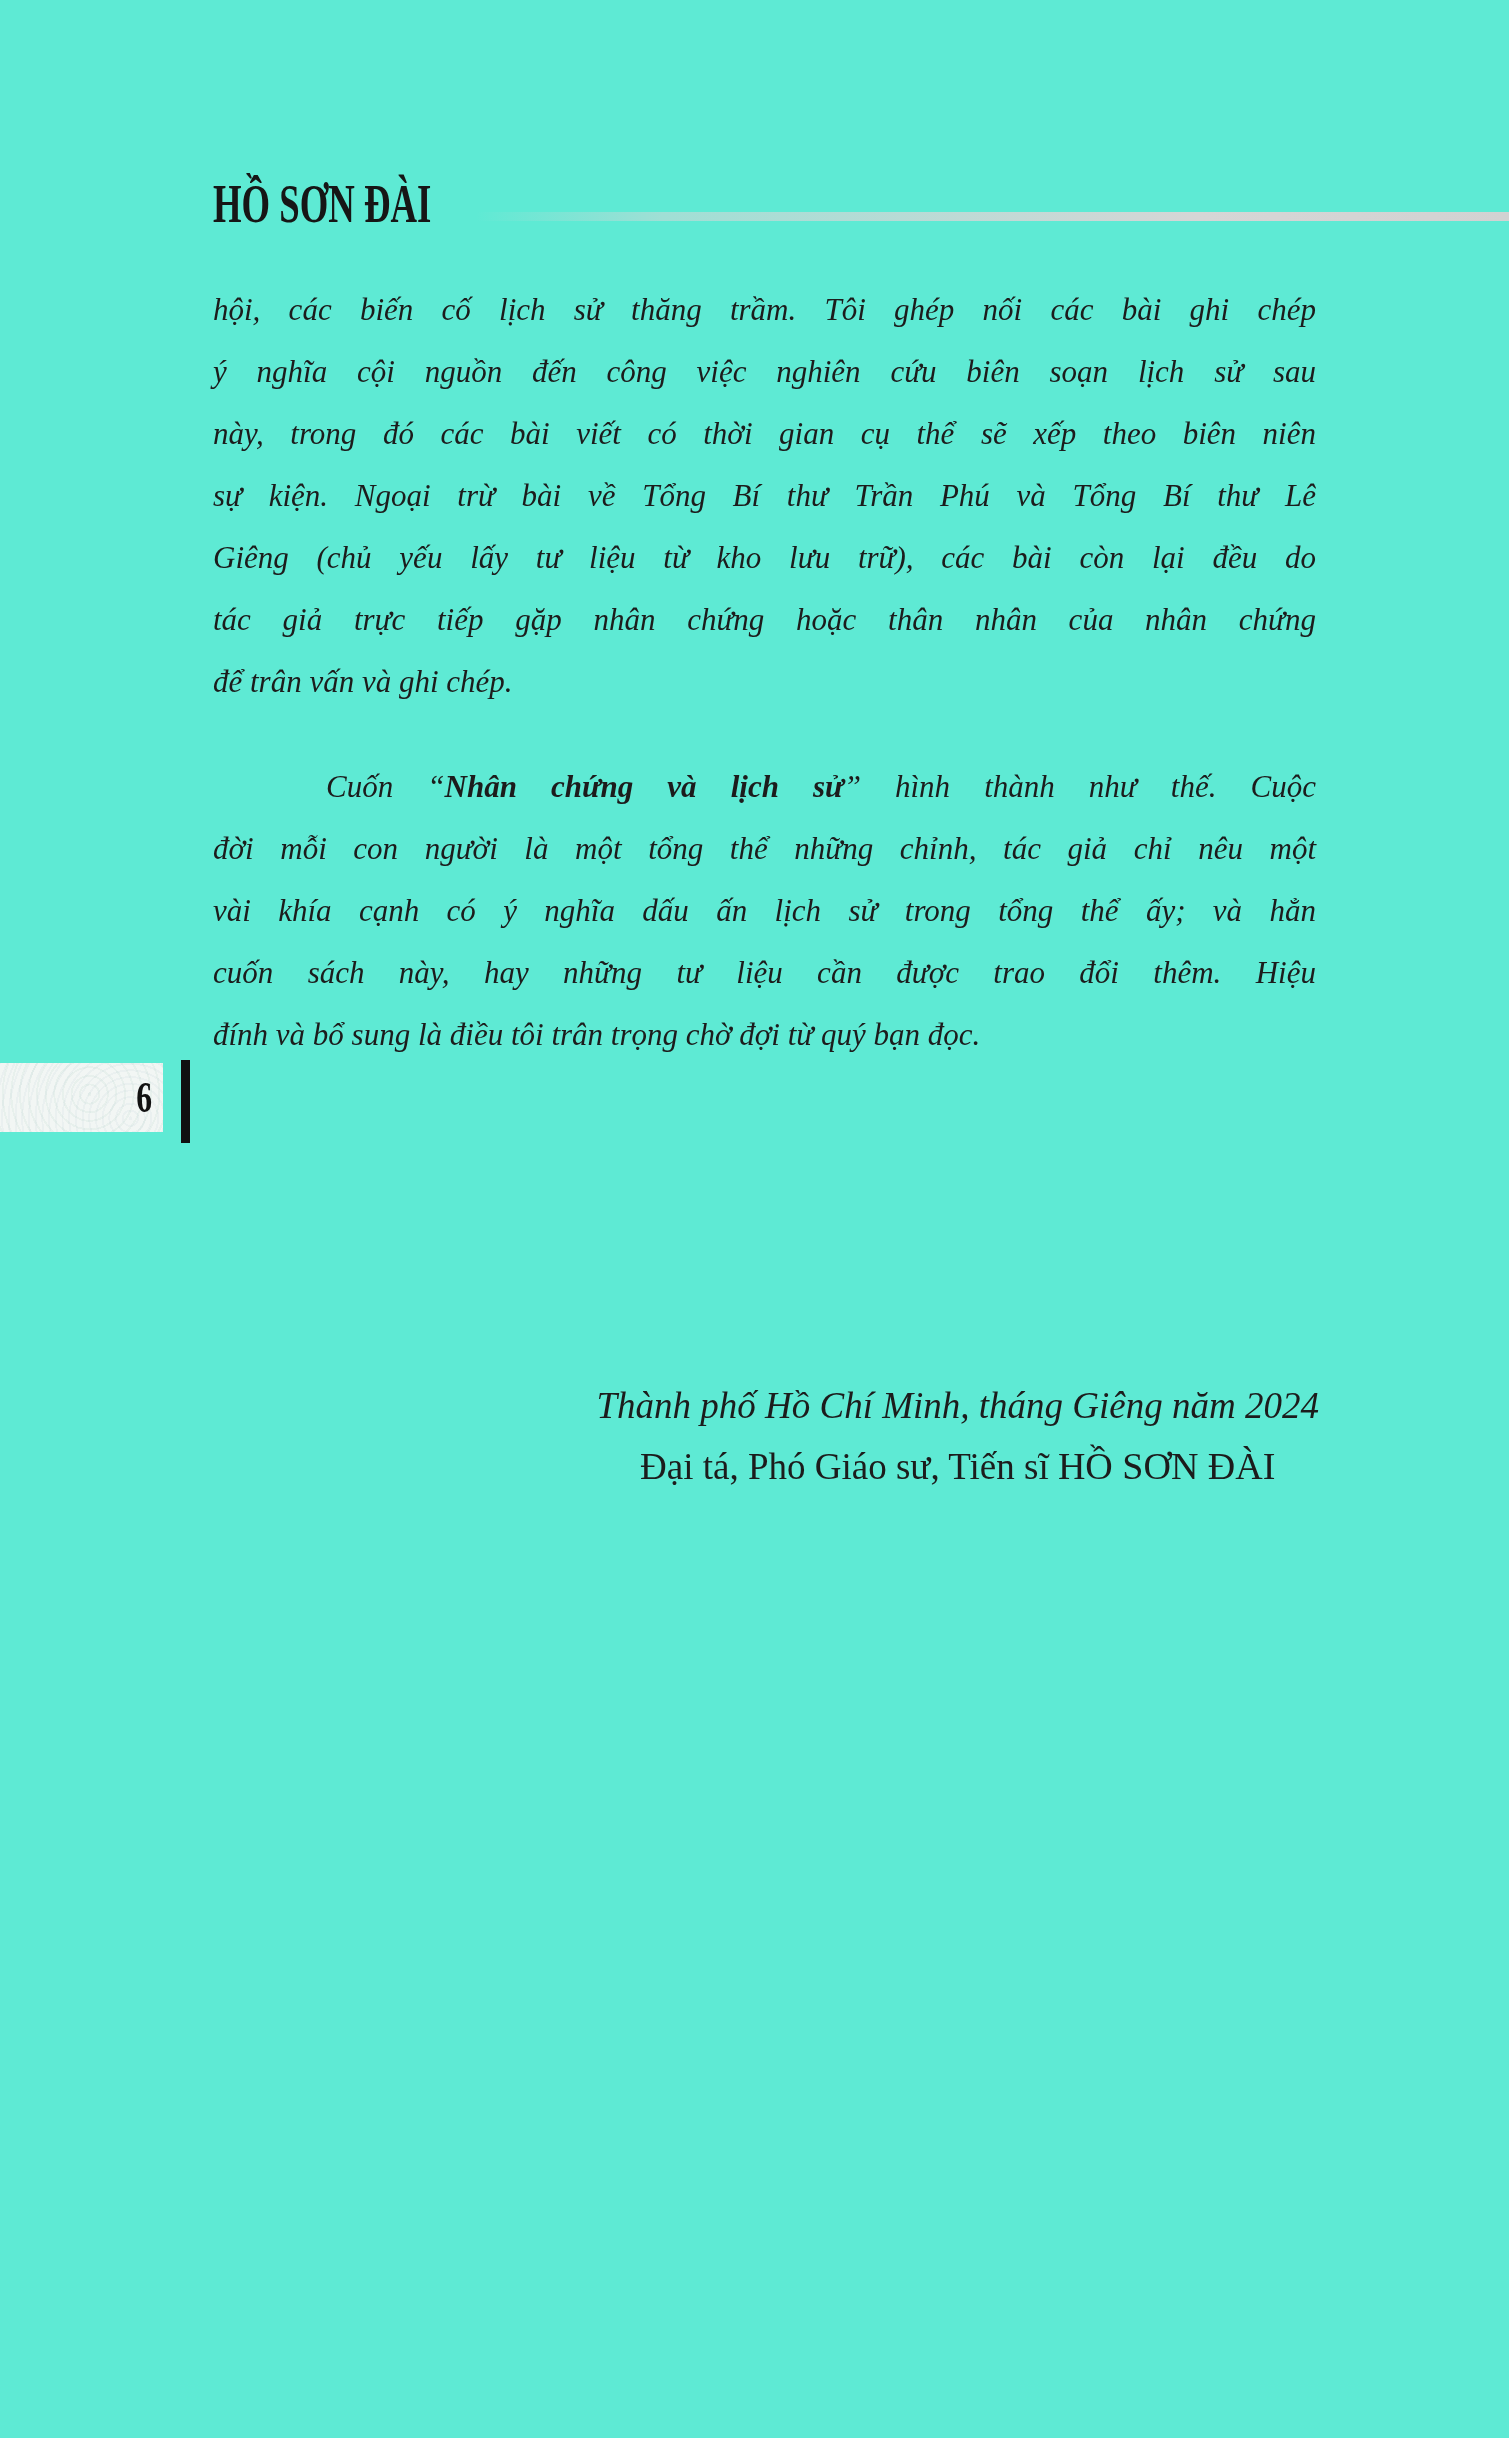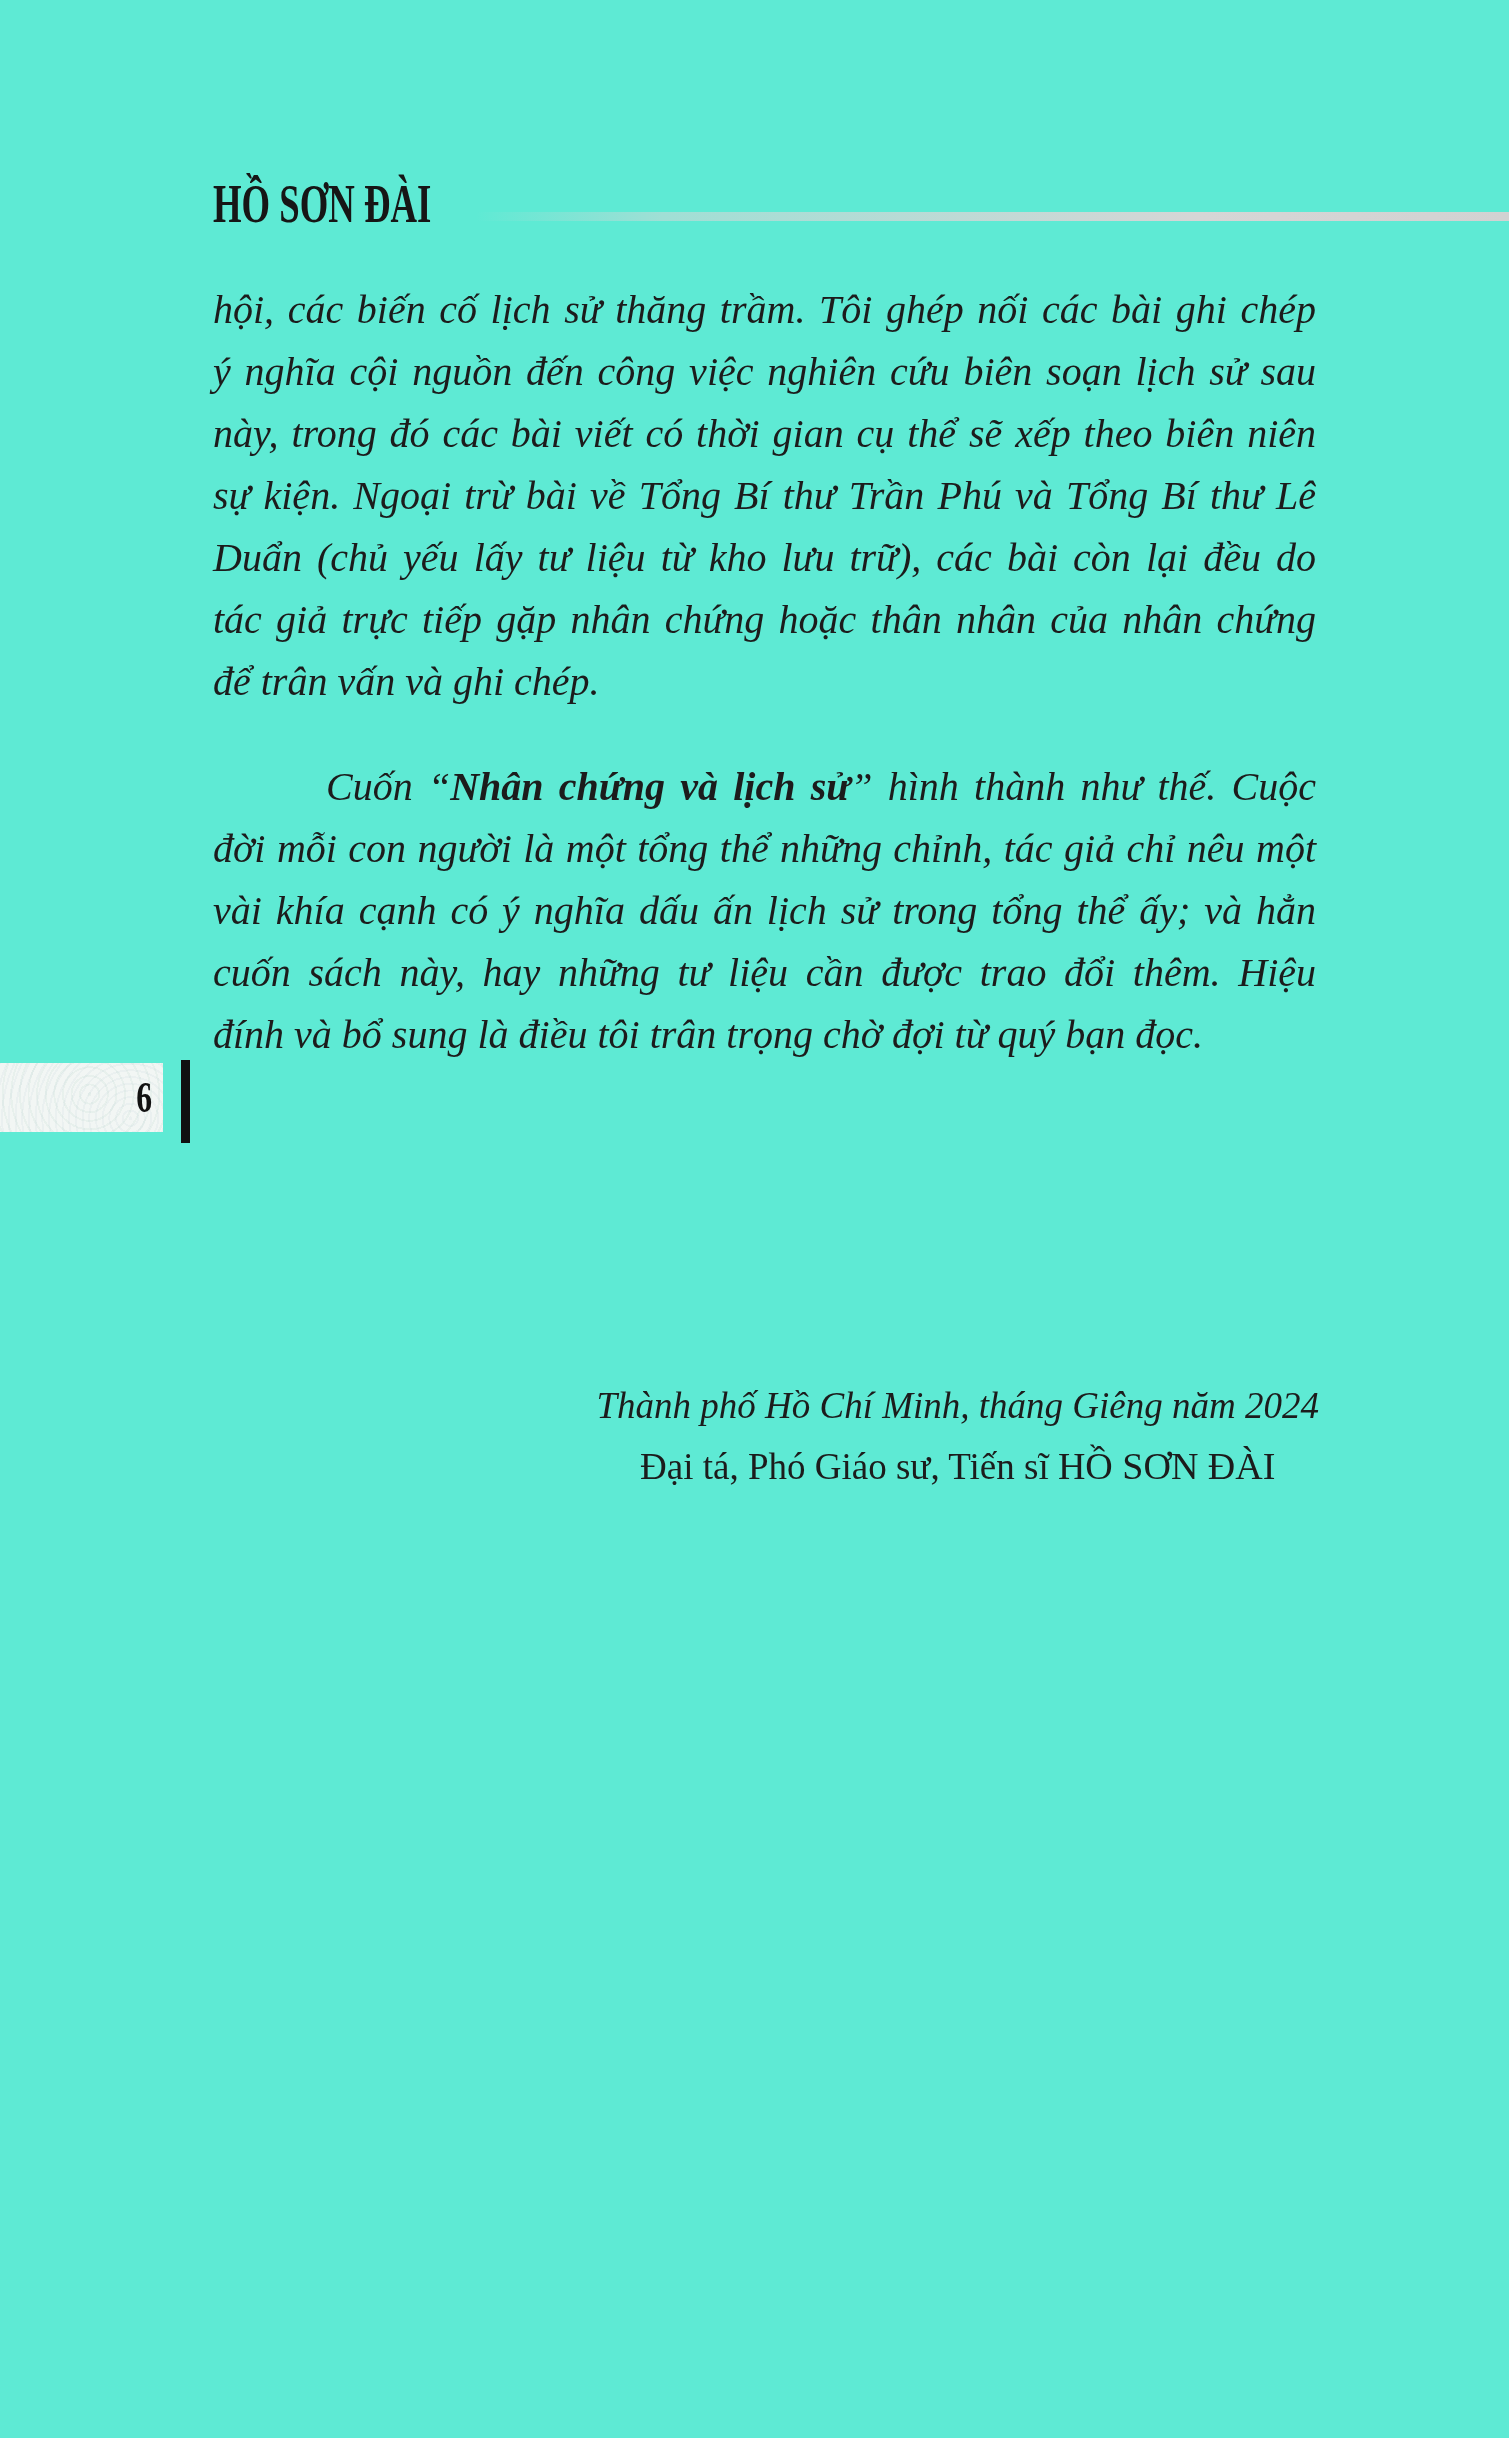--- a/index.html
+++ b/index.html
@@ -44,21 +44,21 @@
   .body-text {
     position: absolute;
     left: 213px;
     top: 279px;
     width: 1103px;
   }
   .paragraph { margin: 0 0 43px 0; }
   .paragraph:last-child { margin-bottom: 0; }
   .text-line {
     font-style: italic;
-    font-size: 40px;
+    font-size: 31px;
     line-height: 62px;
     text-align: justify;
     text-align-last: justify;
     text-justify: inter-word;
     white-space: normal;
   }
   .text-line.last {
     text-align: left;
     text-align-last: left;
   }
@@ -129,21 +129,21 @@
     <span class="header-author">HỒ SƠN ĐÀI</span>
     <div class="header-rule"></div>
   </div>
 
   <div class="body-text">
       <div class="paragraph">
         <div class="text-line">hội, các biến cố lịch sử thăng trầm. Tôi ghép nối các bài ghi chép</div>
         <div class="text-line">ý nghĩa cội nguồn đến công việc nghiên cứu biên soạn lịch sử sau</div>
         <div class="text-line">này, trong đó các bài viết có thời gian cụ thể sẽ xếp theo biên niên</div>
         <div class="text-line">sự kiện. Ngoại trừ bài về Tổng Bí thư Trần Phú và Tổng Bí thư Lê</div>
-        <div class="text-line">Duẩn (chủ yếu lấy tư liệu từ kho lưu trữ), các bài còn lại đều do</div>
+        <div class="text-line">Giêng (chủ yếu lấy tư liệu từ kho lưu trữ), các bài còn lại đều do</div>
         <div class="text-line">tác giả trực tiếp gặp nhân chứng hoặc thân nhân của nhân chứng</div>
         <div class="text-line last">để trân vấn và ghi chép.</div>
       </div>
       <div class="paragraph">
         <div class="text-line indent"><span>Cuốn “</span><span class="b">Nhân chứng và lịch sử</span><span>” hình thành như thế. Cuộc</span></div>
         <div class="text-line">đời mỗi con người là một tổng thể những chỉnh, tác giả chỉ nêu một</div>
         <div class="text-line">vài khía cạnh có ý nghĩa dấu ấn lịch sử trong tổng thể ấy; và hẳn</div>
         <div class="text-line">cuốn sách này, hay những tư liệu cần được trao đổi thêm. Hiệu</div>
         <div class="text-line last">đính và bổ sung là điều tôi trân trọng chờ đợi từ quý bạn đọc.</div>
       </div>

